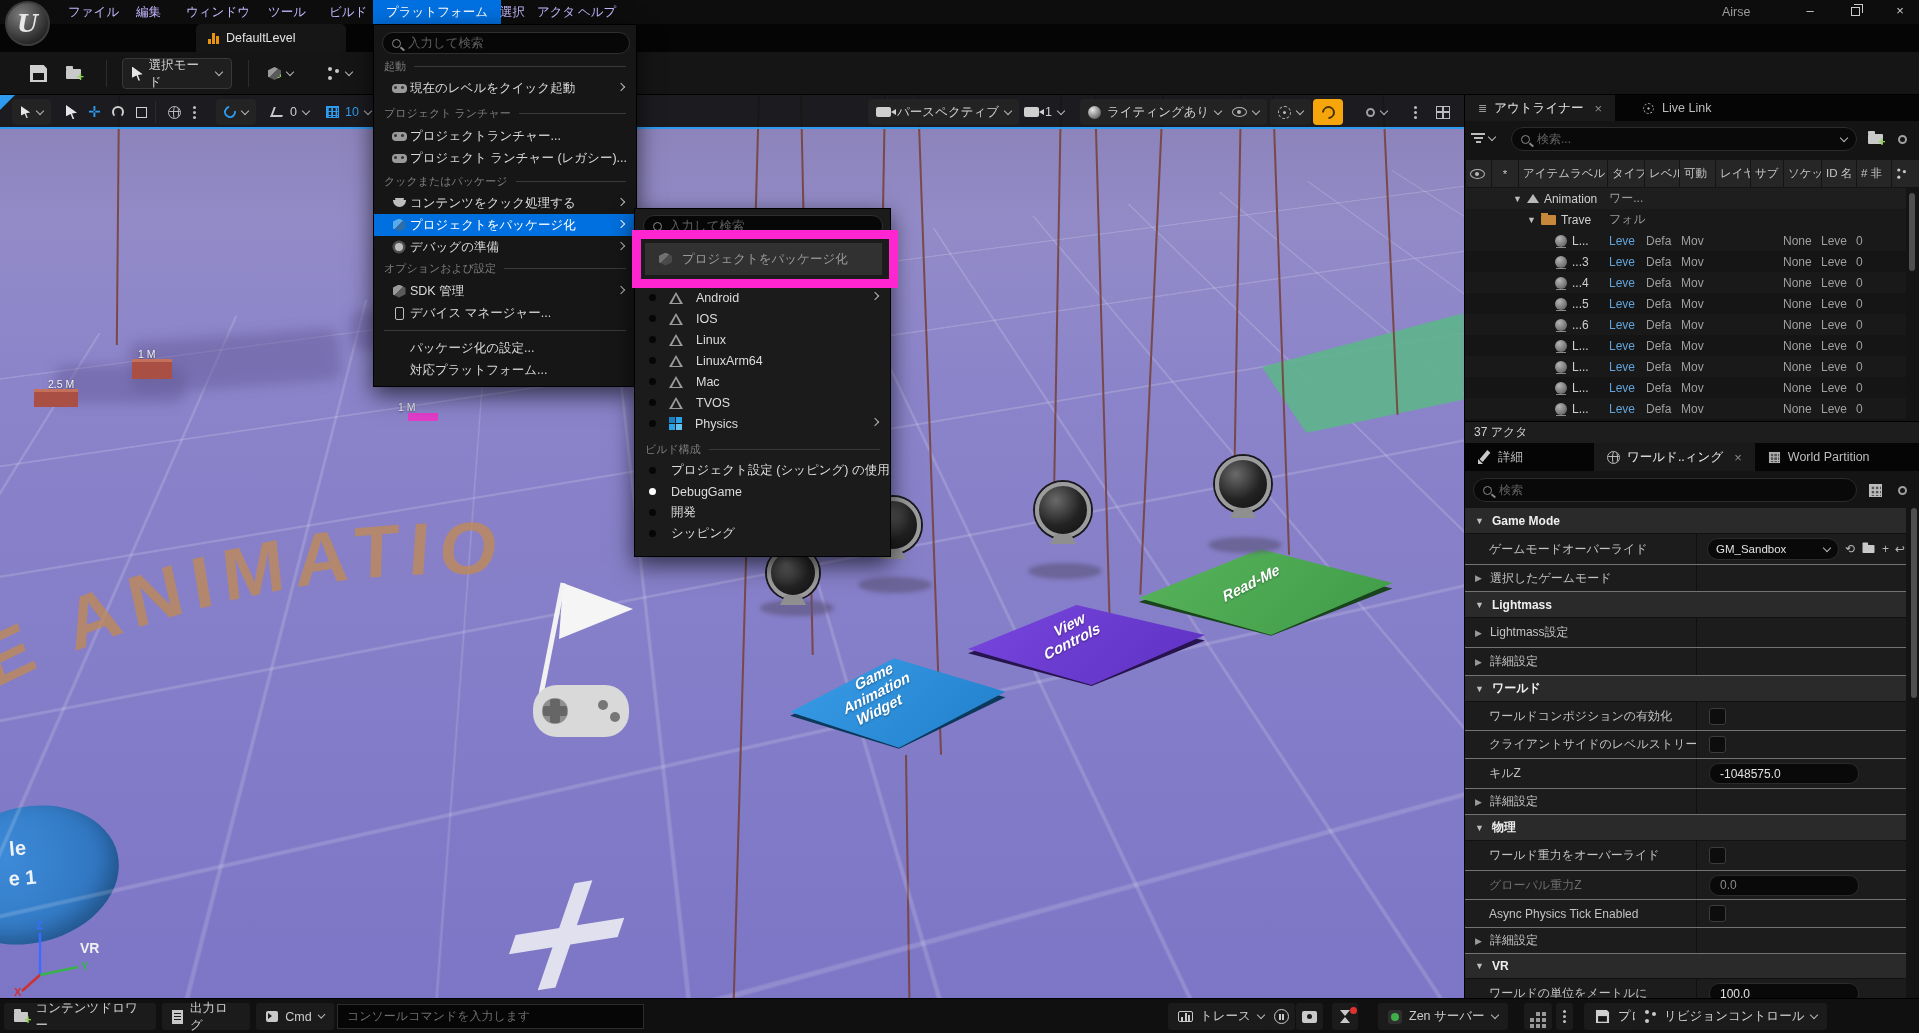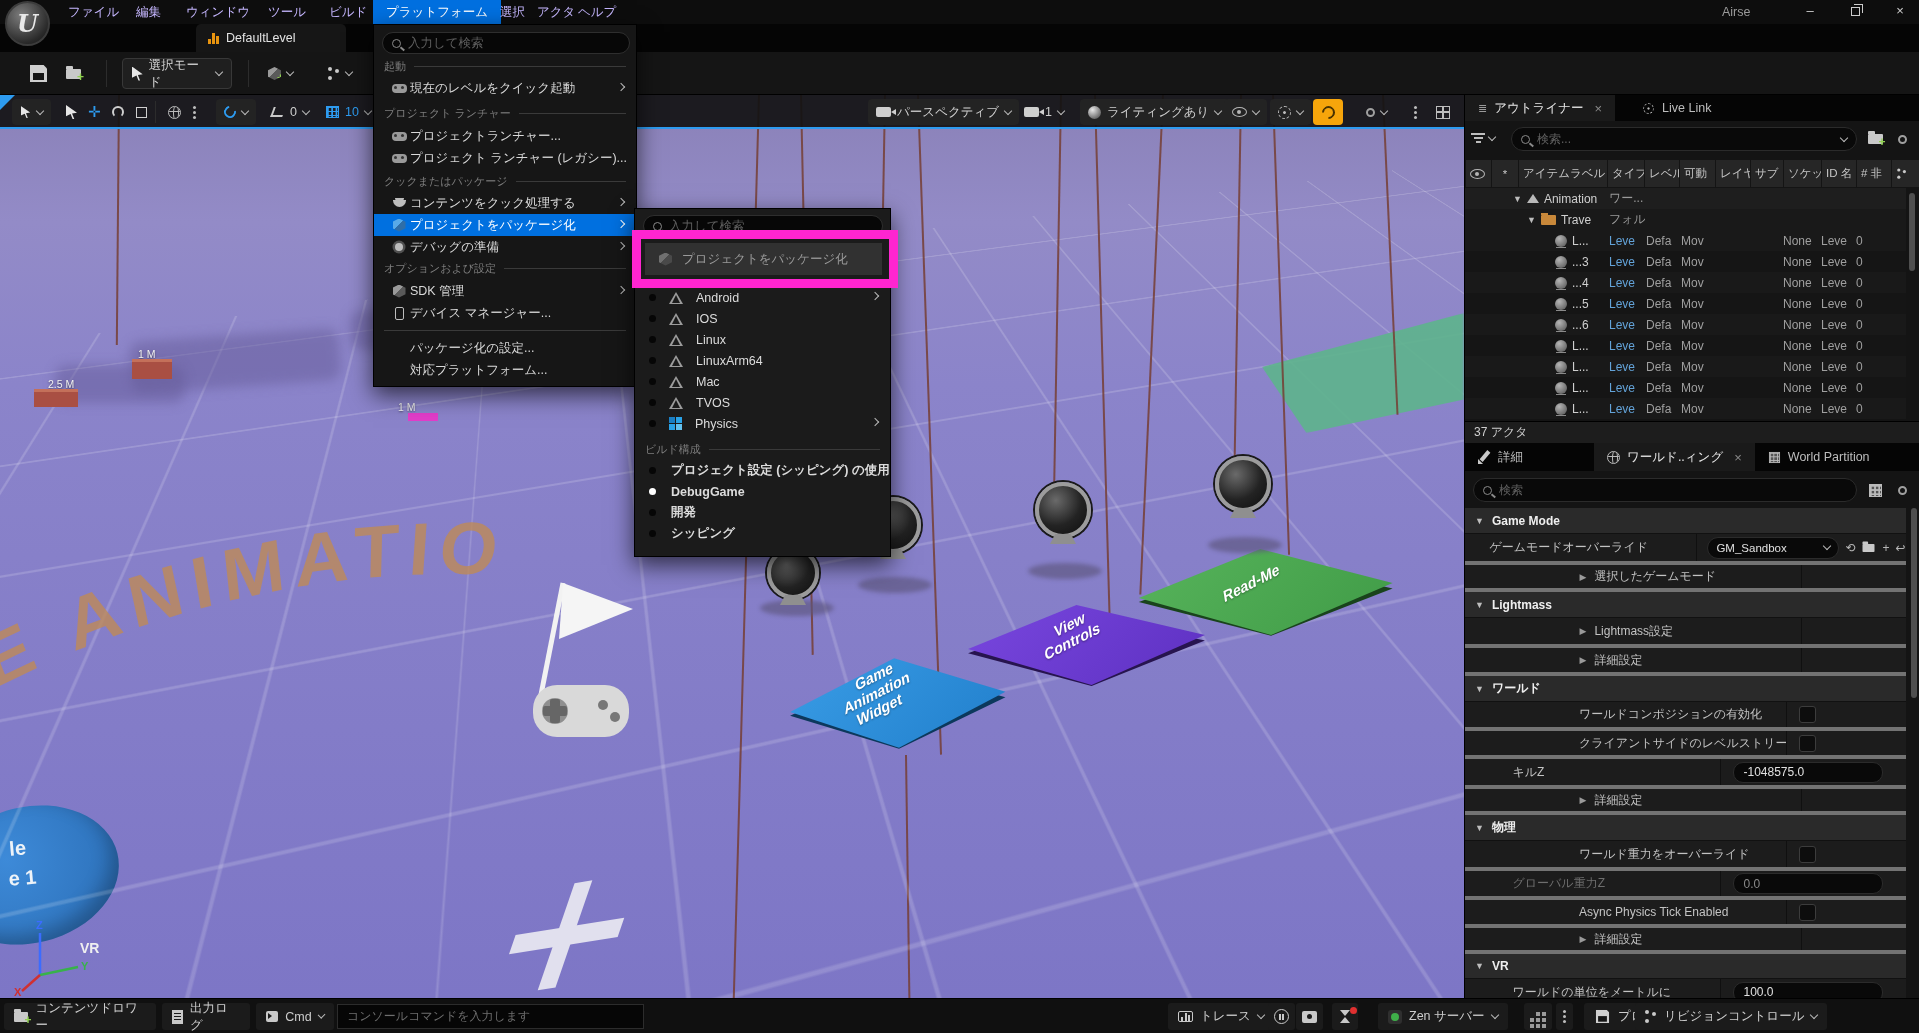--- a/index.html
+++ b/index.html
@@ -85,21 +85,21 @@
   .plat-row { height:21px; display:flex; align-items:center; gap:0; color:#dcdcdc; font-size:12.5px; }
   .plat-row .bullet { margin-left:14px; }
   .plat-row .warn, .plat-row .winlogo { margin-left:13px; }
   .plat-row .lbl { margin-left:13px; }
   .plat-row .chev { margin-left:auto; margin-right:12px; visibility:hidden; }
   .plat-row:first-child .chev, .plat-row:last-child .chev { visibility:visible; }
   .plat-row:last-child .warn { display:none; }
   .plat-row:last-child .winlogo { display:grid; }
   .cfg-row { height:21px; display:flex; align-items:center; color:#dcdcdc; font-size:12.5px; }
   .cfg-row .bullet { margin-left:14px; }
-  .cfg-row .lbl { margin-left:15px;font-weight:bold; }
+  .cfg-row .lbl { margin-left:15px; }
   .cfg-row:nth-child(2) .bullet { background:#fff; }
 
   #pink-box { position:absolute; left:632px; top:230px; width:266px; height:58px; border:9px solid #ff25d0; z-index:60; }
 
   
   #viewport { position:absolute; left:0; top:95px; width:1464px; height:903px; overflow:hidden;
     background:linear-gradient(180deg,#8a81b7 0%,#938bc7 14%,#8b84ca 32%,#837cc8 70%,#7d76c6 100%); }
   #floor3d { position:absolute; left:-600px; top:150px; width:2800px; height:1700px;
     background:repeating-linear-gradient(0deg, rgba(255,255,255,.16) 0 1.5px, transparent 1.5px 110px),
                repeating-linear-gradient(90deg, rgba(255,255,255,.16) 0 1.5px, transparent 1.5px 110px);
@@ -167,21 +167,21 @@
   .ol-row:nth-of-type(even) { background:#151515; }
   .ol-cell { flex:none; overflow:hidden; white-space:nowrap; padding:0 4px; }
   .link { color:#63a3d9; border-bottom:1px dotted #63a3d9; }
   .tree-cell { width:140px; display:flex; align-items:center; gap:5px; flex:none; overflow:hidden; }
   #ol-footer { position:absolute; left:0; top:326px; width:455px; height:22px; background:#1d1d1d; color:#cfcfcf; font-size:12px; display:flex; align-items:center; padding-left:9px; border-top:1px solid #000; }
   .scroll-thumb { position:absolute; width:6px; background:#4f4f4f; border-radius:3px; }
   .mount-ic { display:inline-block; width:0; height:0; border-left:6px solid transparent; border-right:6px solid transparent; border-bottom:9px solid #b9b9b9; position:relative; flex:none; }
 
   
   .cat-header { position:absolute; left:0; width:441px; background:#2a2a2a; color:#efefef; font-weight:bold; font-size:12px; display:flex; align-items:center; gap:8px; padding-left:10px; border-bottom:1px solid #111; }
-  .prop-row { position:absolute; left:0; width:441px; display:flex; align-items:center; border-bottom:4px solid #737373; background:#1c1c1c;justify-content:center; }
+  .prop-row { position:absolute; left:0; width:441px; display:flex; align-items:center; border-bottom:1px solid #737373; background:#1c1c1c; }
   .prop-label { width:232px; padding-left:24px; color:#c3c3c3; font-size:12px; flex:none; overflow:hidden; white-space:nowrap; border-right:1px solid #101010; align-self:stretch; display:flex; align-items:center; }
   .prop-label.dim { color:#6e6e6e; }
   .prop-label.exp { padding-left:10px; gap:8px; }
   .checkbox { width:17px; height:17px; background:#0d0d0d; border:1px solid #3c3c3c; border-radius:3px; margin-left:12px; }
   .num-pill { margin-left:12px; width:150px; height:21px; background:#090909; border:1px solid #2b2b2b; border-radius:10px; color:#e0e0e0; font-size:12px; display:flex; align-items:center; padding-left:10px; }
   .dd-pill { margin-left:10px; width:132px; height:22px; background:#090909; border:1px solid #2b2b2b; border-radius:11px; color:#e0e0e0; font-size:11.5px; display:flex; align-items:center; padding:0 8px; gap:6px; }
   .dd-pill .chev { margin-left:auto; }
   .mini-ic { color:#b5b5b5; font-size:12px; margin-left:6px; display:inline-flex; }
 
   

